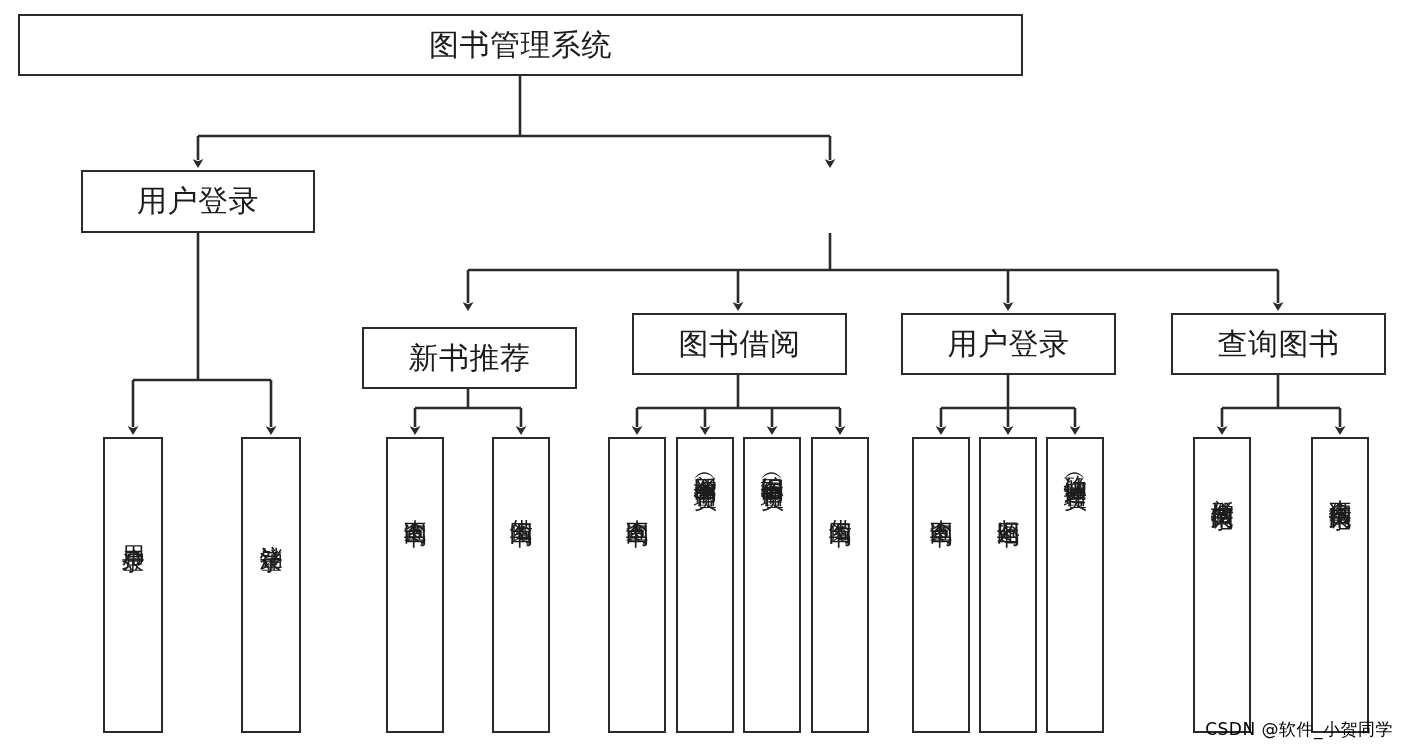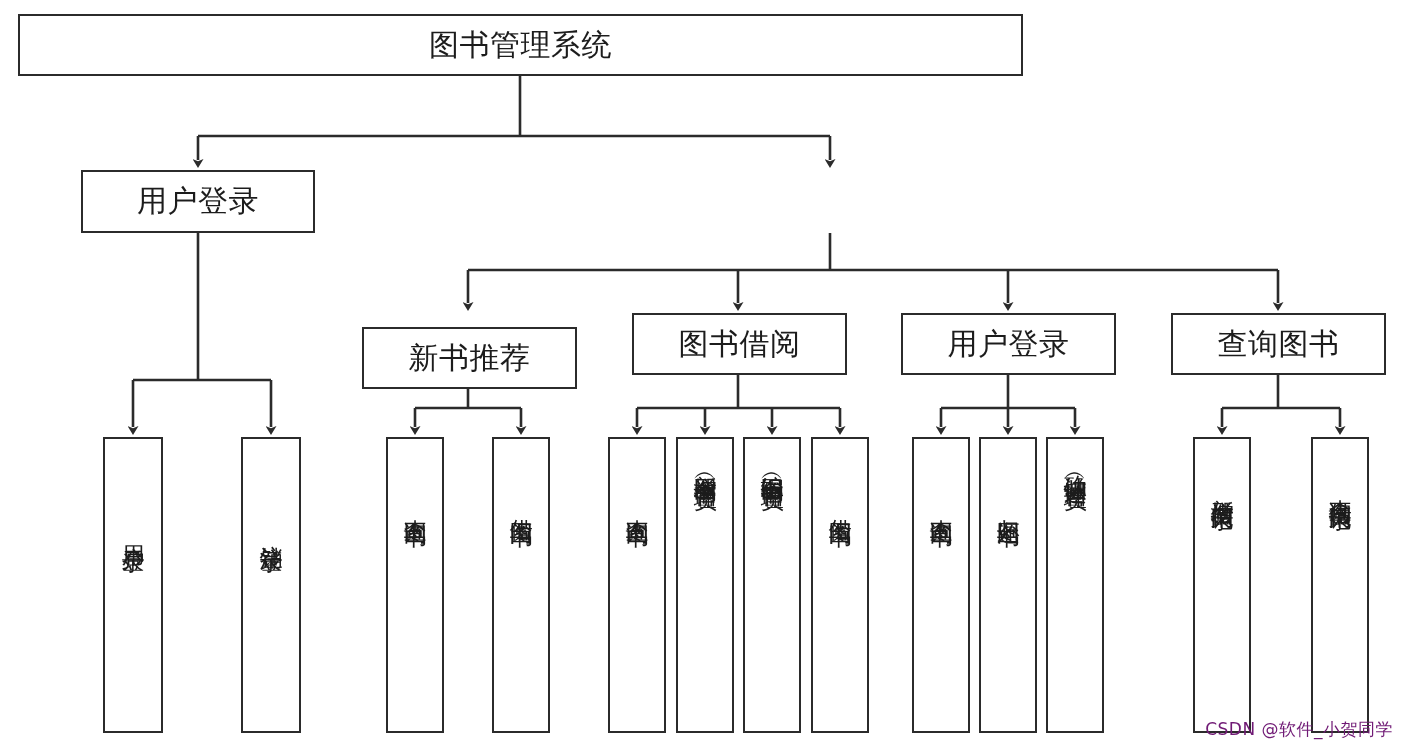--- a/index.html
+++ b/index.html
@@ -55,21 +55,21 @@
   }
   .leaf.pad-a .label{ padding-top:42px; }
   .leaf.pad-b .label{ padding-top:88px; }
   .leaf.pad-c .label{ padding-top:18px; }
   .leaf.pad-d .label{ padding-top:62px; }
   .watermark{
     position:absolute;
     right:12px;
     bottom:6px;
     font-size:17px;
-    color:#701a75;
+    color:#000000;
     letter-spacing:0.5px;
     z-index:5;
     white-space:nowrap;
   }
 </style>
 </head>
 <body>
 
 <div id="canvas">
 

